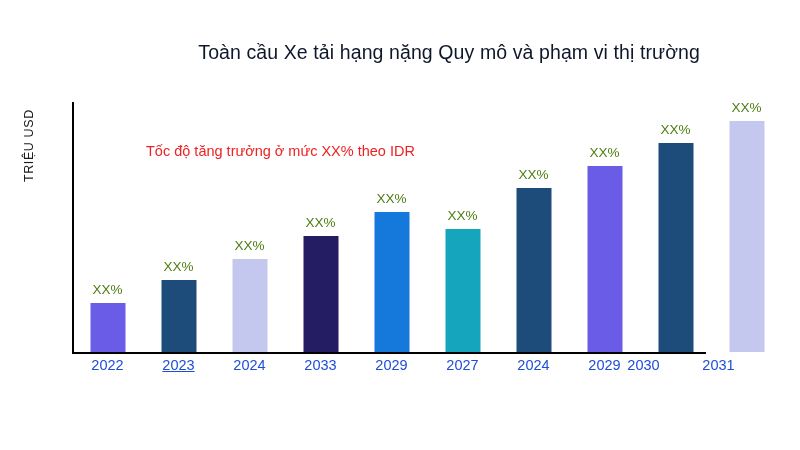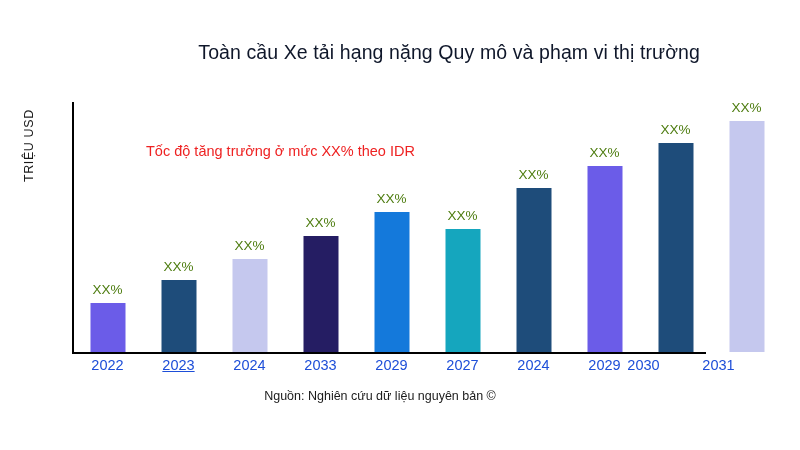--- a/index.html
+++ b/index.html
@@ -200,15 +200,14 @@
       <div class="x-tick" style="left: 142px;">2024</div>
       <div class="x-tick" style="left: 213px;">2033</div>
       <div class="x-tick" style="left: 284px;">2029</div>
       <div class="x-tick" style="left: 355px;">2027</div>
       <div class="x-tick" style="left: 426px;">2024</div>
       <div class="x-tick" style="left: 497px;">2029</div>
       <div class="x-tick" style="left: 536px;">2030</div>
       <div class="x-tick" style="left: 611px;">2031</div>
     </div>
 
-  <div class="source-note">Nguồn: Nghiên cứu dữ liệu nguyên bản ©</div>
 
 </div>
 
 </body></html>

